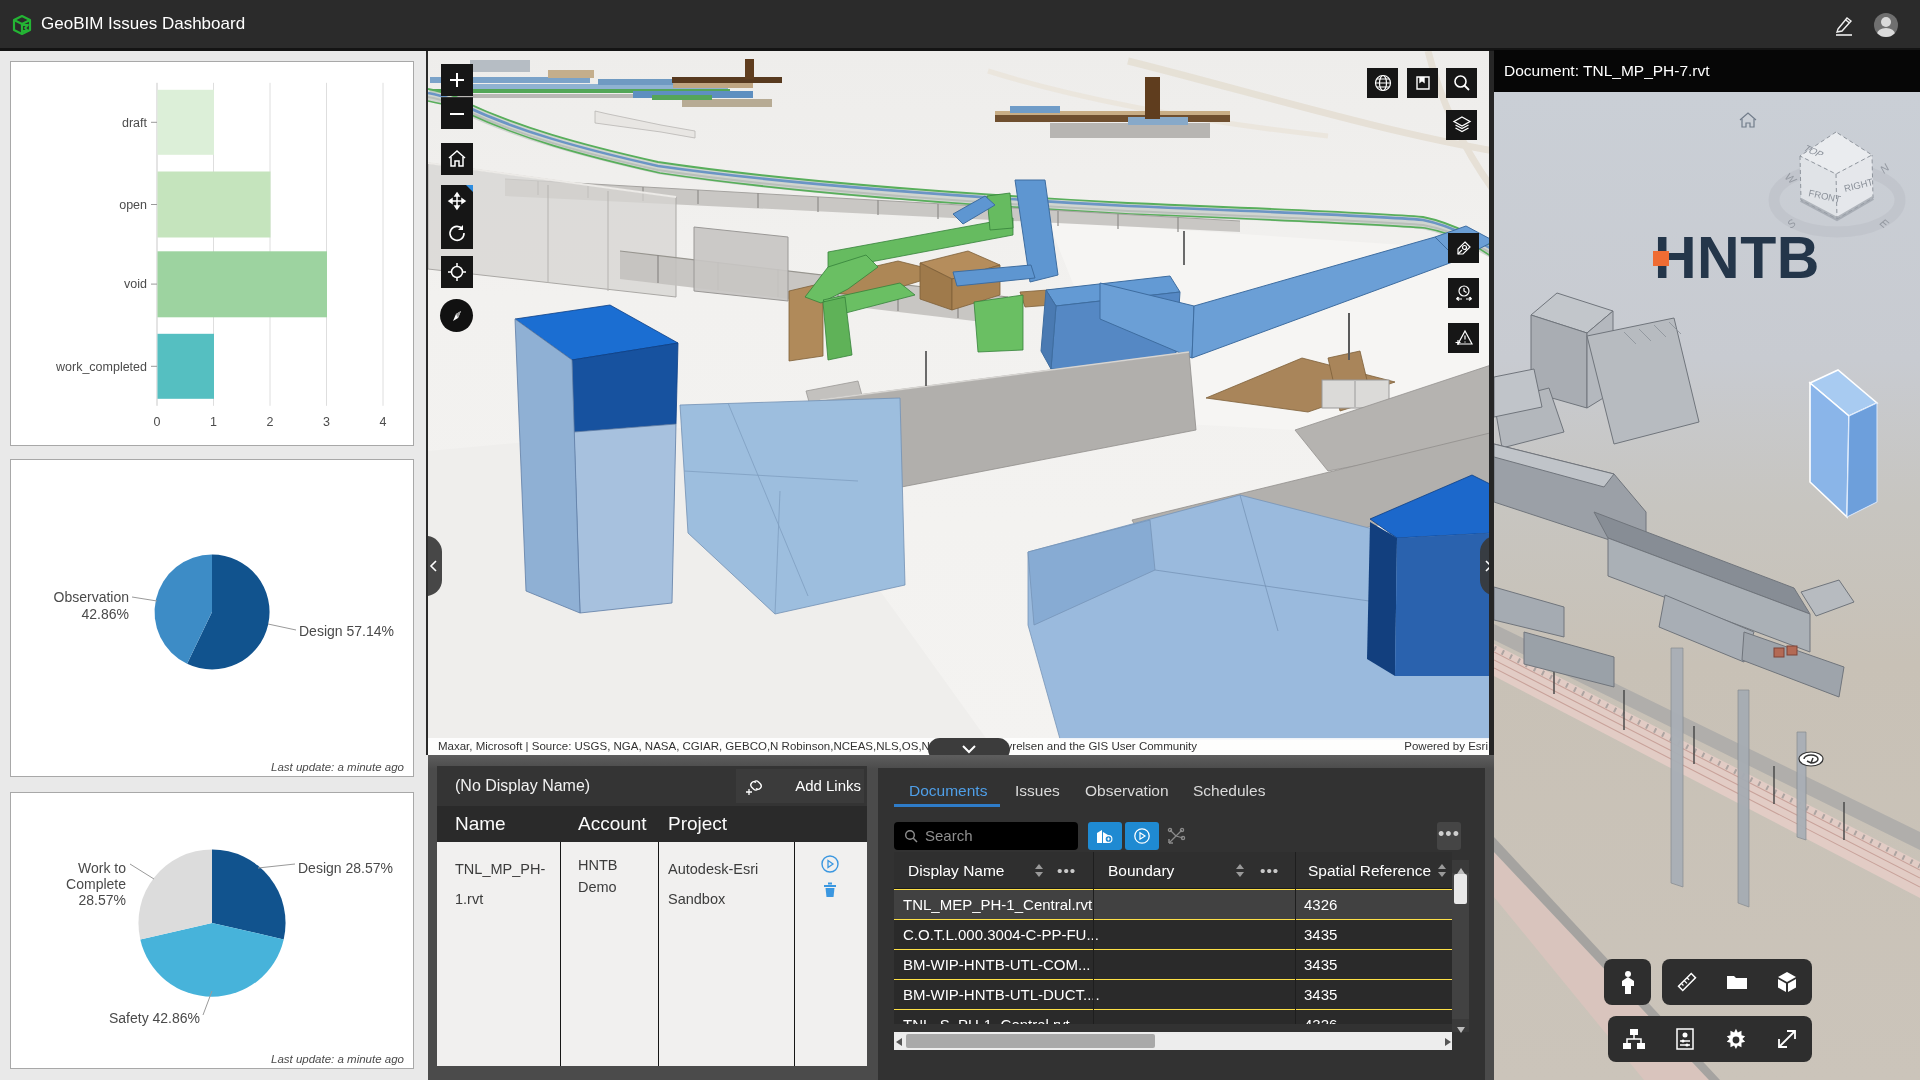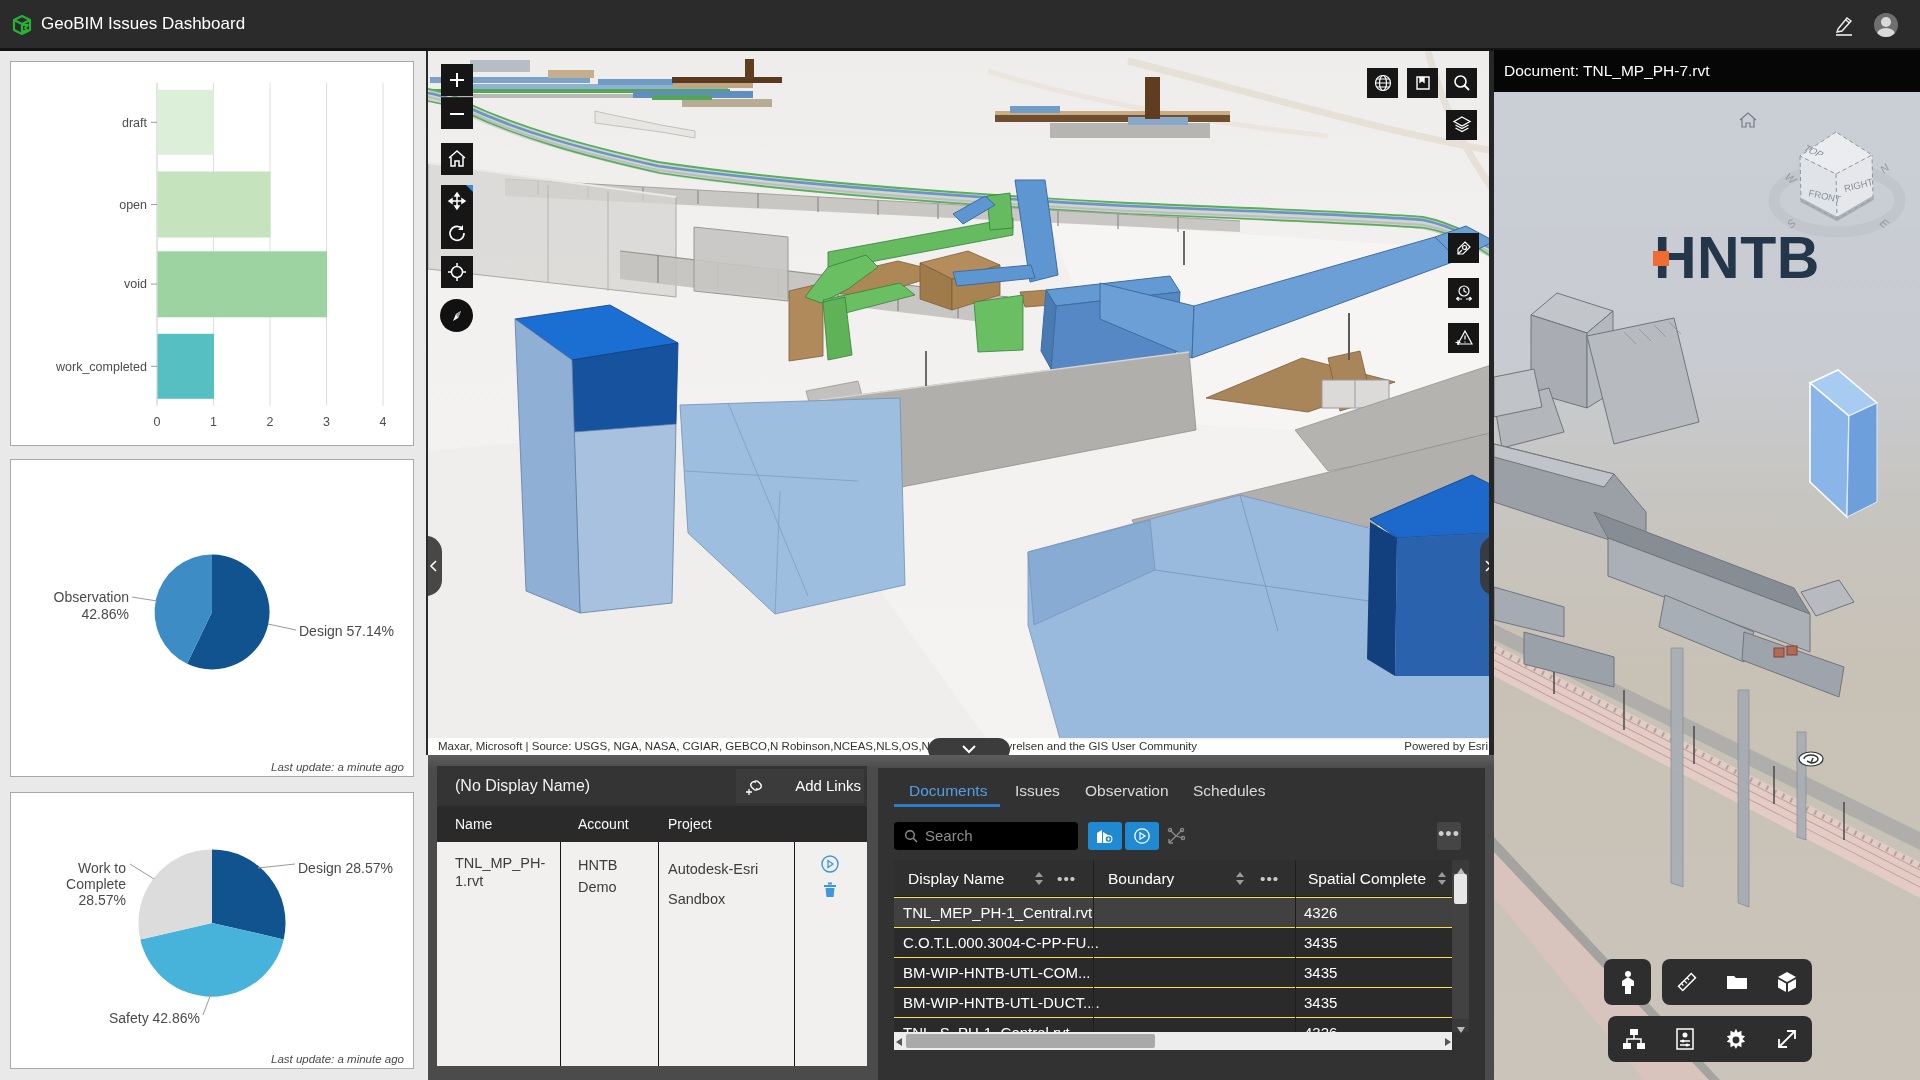--- a/index.html
+++ b/index.html
@@ -22,30 +22,30 @@
 #ltab{position:absolute;left:-2px;top:485px;width:16px;height:60px;background:rgba(56,56,56,.92);border-radius:0 30px 30px 0/0 50% 50% 0;color:#fff}
 #rtab{position:absolute;right:-2px;top:485px;width:16px;height:60px;background:rgba(56,56,56,.92);border-radius:30px 0 0 30px/50% 0 0 50%;color:#fff}
 #mapedgeL{position:absolute;left:426px;top:51px;width:2px;height:704px;background:#2a2a2a}
 #mapedgeR{position:absolute;left:1489px;top:51px;width:6px;height:704px;background:#262626}
 #bottom{position:absolute;left:428px;top:755px;width:1066px;height:325px;background:#4b4b4b}
 #bottom .topgrad{position:absolute;left:0;top:0;width:100%;height:14px;background:linear-gradient(#5e5e5e,#4b4b4b)}
 #bl{position:absolute;left:9px;top:11px;width:430px;height:300px;background:#f1f0ef}
 #blhead{position:absolute;left:0;top:0;width:430px;height:40px;background:#343434;color:#f2f2f2;font-size:16px;line-height:40px}
 #blhead span{padding-left:18px}
 #addlinks{position:absolute;right:3px;top:3px;width:128px;height:34px;background:#3b3b3b;color:#fff;font-size:15px;line-height:34px}
-#blthead{position:absolute;left:0;top:40px;width:430px;height:36px;background:#2a2a2a;color:#fbfbfb;font-size:14px;line-height:36px}
+#blthead{position:absolute;left:0;top:40px;width:430px;height:36px;background:#2a2a2a;color:#fbfbfb;font-size:19px;line-height:36px}
 #blbody{position:absolute;left:0;top:76px;width:430px;height:224px;background:#f1f0ef;color:#3c3c3c;font-size:14.5px}
 .vline{position:absolute;top:0;width:1px;height:100%;background:#161616}
 #br{position:absolute;left:450px;top:13px;width:607px;height:348px;background:#323232;color:#dadada}
 .tab{position:absolute;top:14px;font-size:15.5px;color:#dadada}
 #tabund{position:absolute;left:16px;top:36px;width:106px;height:3px;background:#2e7cc9}
 #search{position:absolute;left:16px;top:54px;width:184px;height:28px;background:#000;border-radius:4px;color:#8f8f8f;font-size:15px;line-height:28px}
 .bluebtn{position:absolute;top:54px;width:34px;height:28px;background:#1f8ad2;border-radius:3px;display:flex;align-items:center;justify-content:center}
 #dotsbtn{position:absolute;left:559px;top:54px;width:24px;height:28px;background:#454545;border-radius:3px;color:#cfcfcf;text-align:center;line-height:24px;font-size:18px;letter-spacing:1px}
-#brtable{position:absolute;left:16px;top:92px;width:558px;height:172px;background:#be185d;overflow:hidden}
+#brtable{position:absolute;left:16px;top:84px;width:558px;height:172px;background:#be185d;overflow:hidden}
 #brthead{position:absolute;left:0;top:0;width:558px;height:37px;background:#2f2f2f;color:#fff;font-size:15.5px;line-height:37px;border-bottom:1px solid #1c1c1c}
 .brrow{position:absolute;left:0;width:558px;height:30px;color:#fff;font-size:15px;line-height:30px;border-top:1px solid #fde047;background:#2a2a2a}
 #vscroll{position:absolute;left:574px;top:92px;width:17px;height:172px;background:#424242}
 #hscroll{position:absolute;left:16px;top:264px;width:558px;height:18px;background:#ededed}
 #viewer{position:absolute;left:1494px;top:50px;width:426px;height:1030px;background:#c8c6c0}
 #vhead{position:absolute;left:0;top:0;width:426px;height:42px;background:#060606;color:#fff;font-size:15.5px;line-height:42px}
 #vhead span{padding-left:10px}
 .vtb{position:absolute;background:#2e2e2e;border-radius:8px;display:flex;align-items:center;justify-content:space-around}
 </style>
 </head>
@@ -426,21 +426,21 @@
   </div>
   <div id="blthead">
    <span style="position:absolute;left:18px">Name</span>
    <span style="position:absolute;left:141px">Account</span>
    <span style="position:absolute;left:231px">Project</span>
   </div>
   <div id="blbody">
    <div class="vline" style="left:123px"></div>
    <div class="vline" style="left:221px"></div>
    <div class="vline" style="left:357px"></div>
-   <div style="position:absolute;left:18px;top:12px;line-height:18px">TNL_MP_PH-<br>1.rvt</div>
+   <div style="position:absolute;left:18px;top:12px;line-height:30px">TNL_MP_PH-<br>1.rvt</div>
    <div style="position:absolute;left:141px;top:12px;line-height:22px">HNTB<br>Demo</div>
    <div style="position:absolute;left:231px;top:12px;line-height:30px">Autodesk-Esri<br>Sandbox</div>
    <svg style="position:absolute;left:383px;top:12px" width="20" height="20" viewBox="0 0 20 20">
           <circle cx="10" cy="10" r="8" fill="none" stroke="#3b97e0" stroke-width="1.4"></circle>
           <path d="M8 6.5 L13 10 L8 13.5 Z" fill="none" stroke="#3b97e0" stroke-width="1.3"></path>
         </svg>
    <svg style="position:absolute;left:383px;top:37px" width="20" height="20" viewBox="0 0 20 20">
           <g fill="#3b97e0">
             <rect x="4" y="6" width="12" height="2"></rect>
             <path d="M5.5 9 H14.5 L13.5 18 H6.5 Z"></path>
@@ -492,21 +492,21 @@
             <path d="M5 1 L9 6 H1 Z" fill="#9a9a9a"></path>
             <path d="M5 14 L1 9 H9 Z" fill="#9a9a9a"></path>
           </svg>
     <span style="position:absolute;left:163px;letter-spacing:1px;color:#c9c9c9">•••</span>
     <span style="position:absolute;left:214px">Boundary</span>
     <svg style="position:absolute;left:341px;top:11px" width="10" height="15">
             <path d="M5 1 L9 6 H1 Z" fill="#9a9a9a"></path>
             <path d="M5 14 L1 9 H9 Z" fill="#9a9a9a"></path>
           </svg>
     <span style="position:absolute;left:366px;letter-spacing:1px;color:#c9c9c9">•••</span>
-    <span style="position:absolute;left:414px">Spatial Complete</span>
+    <span style="position:absolute;left:414px">Spatial Reference</span>
     <svg style="position:absolute;left:543px;top:11px" width="10" height="15">
             <path d="M5 1 L9 6 H1 Z" fill="#9a9a9a"></path>
             <path d="M5 14 L1 9 H9 Z" fill="#9a9a9a"></path>
           </svg>
    </div>
    <div class="brrow" style="top:37px;background:#414141">
           <span style="position:absolute;left:9px">TNL_MEP_PH-1_Central.rvt</span>
           <span style="position:absolute;left:410px">4326</span>
         </div>
    <div class="brrow" style="top:67px">

